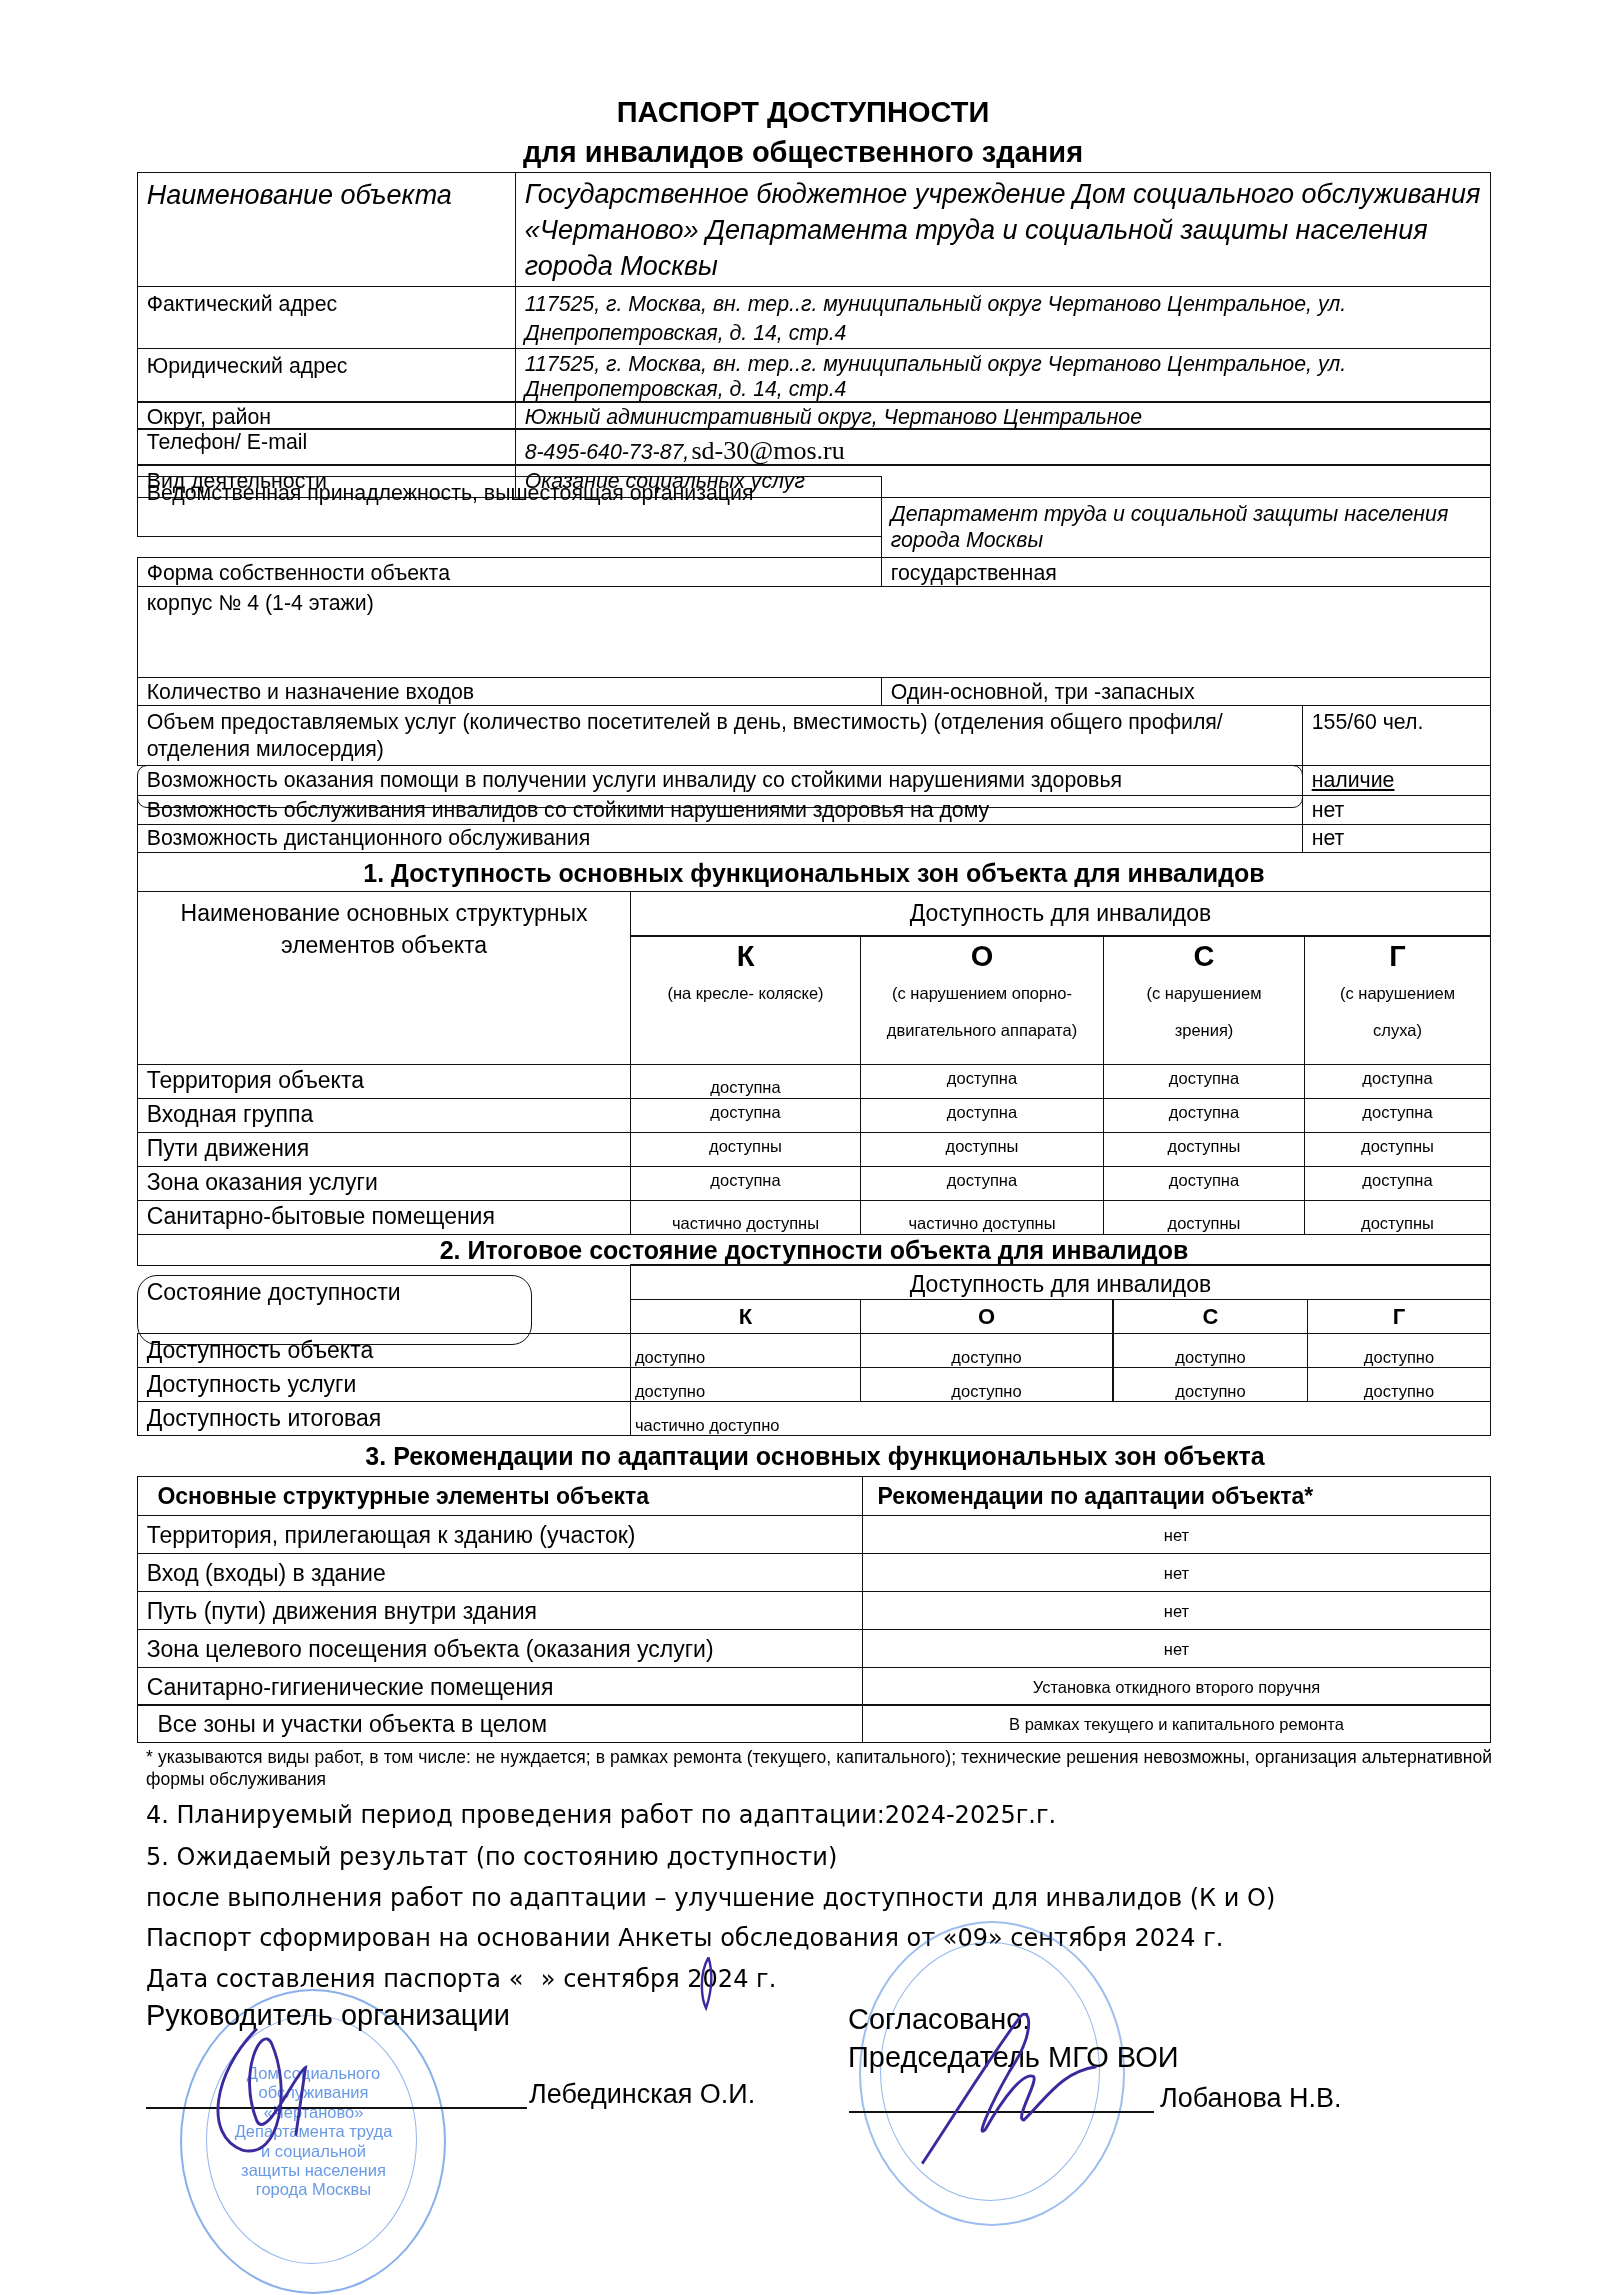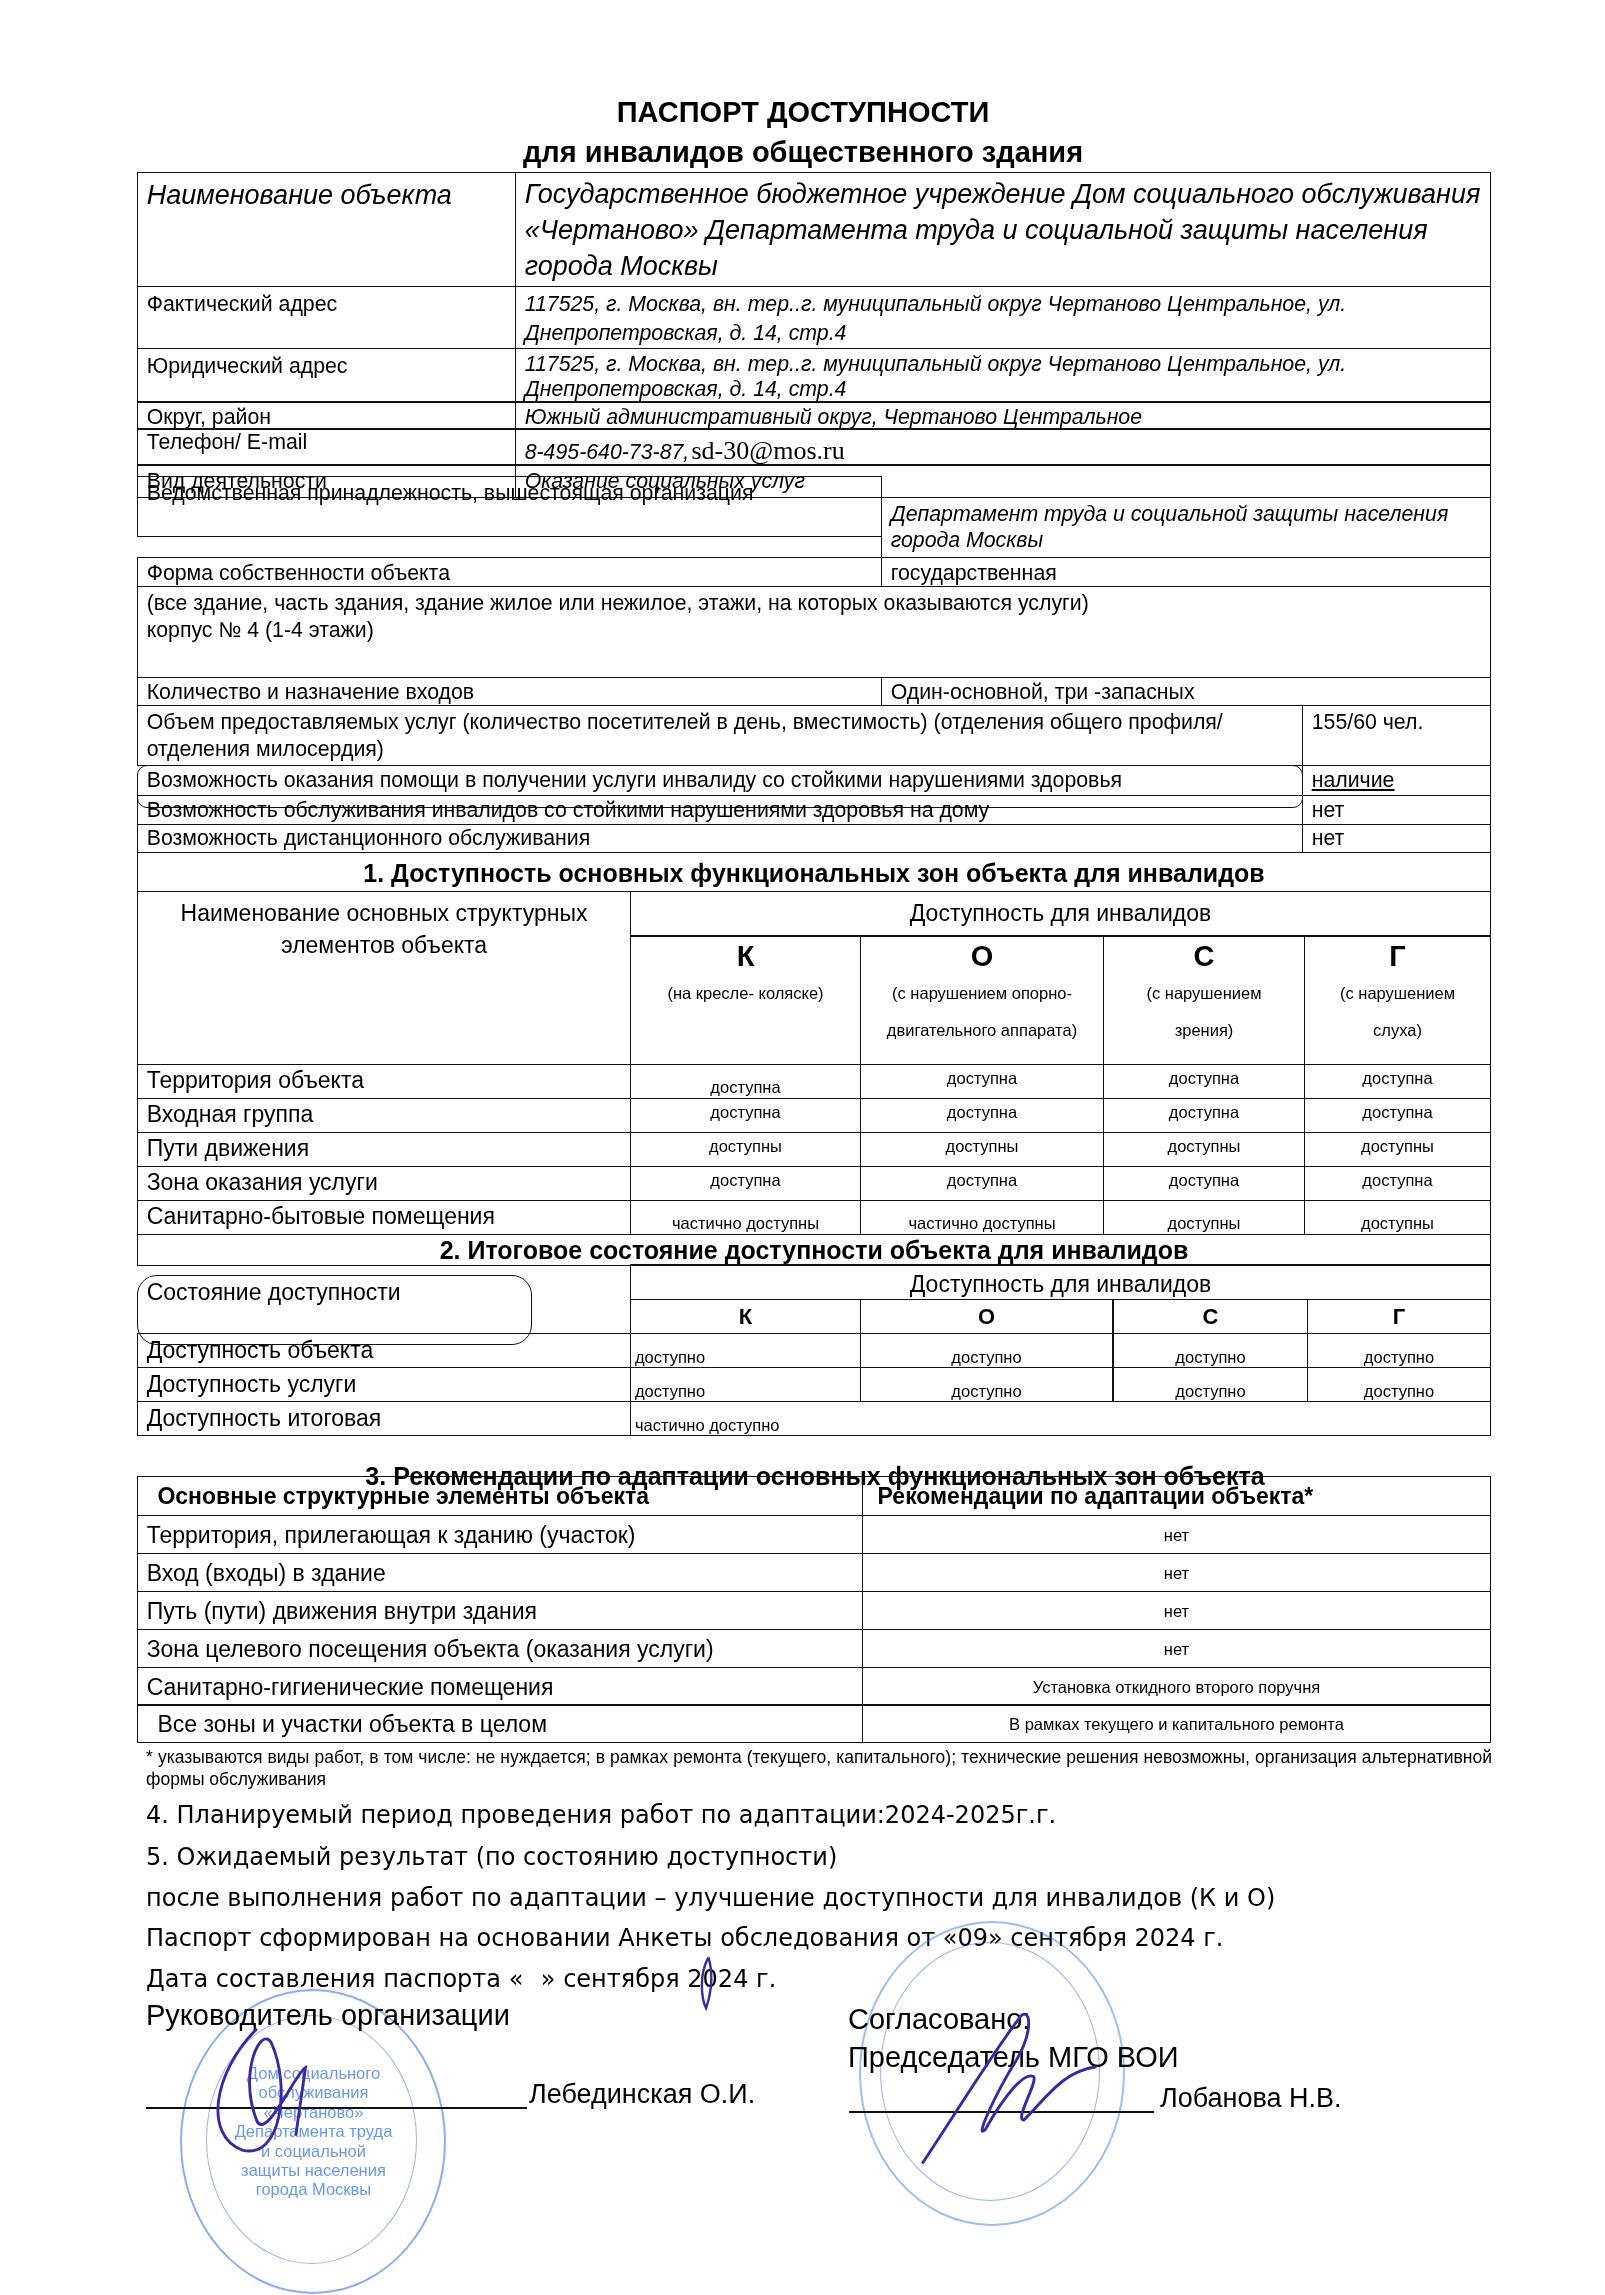--- a/index.html
+++ b/index.html
@@ -55,21 +55,20 @@
   <div class="cell f44" style="left:138px;top:466px;width:379px;height:33px;line-height:25px;">Вид деятельности</div>
   <div class="cell f46i" style="left:516px;top:466px;width:976px;height:33px;line-height:25px;">Оказание социальных услуг</div>
 
   <div class="cell f44" style="left:138px;top:477px;width:745px;height:61px;line-height:27px;">Ведомственная принадлежность, вышестоящая организация</div>
   <div class="cell f46i" style="left:882px;top:498px;width:610px;height:61px;line-height:26px;">Департамент труда и социальной защиты населения города Москвы</div>
 
   <div class="cell f44" style="left:138px;top:558px;width:745px;height:30px;line-height:24px;">Форма собственности объекта</div>
   <div class="cell f44" style="left:882px;top:558px;width:610px;height:30px;line-height:24px;">государственная</div>
 
   <div class="cell f44" style="left:138px;top:587px;width:1354px;height:92px;line-height:27px;">
-    <div>(все здание, часть здания, здание жилое или нежилое, этажи, на которых оказываются услуги)</div>
     <div>корпус № 4 (1-4 этажи)</div>
   </div>
 
   <div class="cell f44" style="left:138px;top:678px;width:745px;height:29px;line-height:22px;">Количество и назначение входов</div>
   <div class="cell f44" style="left:882px;top:678px;width:610px;height:29px;line-height:22px;">Один-основной, три -запасных</div>
 
   <div class="cell f44" style="left:138px;top:706px;width:1166px;height:61px;line-height:27px;">Объем предоставляемых услуг (количество посетителей в день, вместимость) (отделения общего профиля/ отделения милосердия)</div>
   <div class="cell f44" style="left:1303px;top:706px;width:189px;height:61px;line-height:27px;">155/60 чел.</div>
 
   <div class="cell f44" style="left:138px;top:766px;width:1166px;height:43px;line-height:23px;border-radius:10px;">Возможность оказания помощи в получении услуги инвалиду со стойкими нарушениями здоровья</div>
@@ -156,21 +155,21 @@
   <div class="cell f48" style="left:138px;top:1368px;width:494px;height:35px;line-height:27px;">Доступность услуги</div>
   <div class="cell f34" style="left:631px;top:1368px;width:231px;height:35px;padding:12.6px 3.9px 0;">доступно</div>
   <div class="cell f34 center" style="left:861px;top:1368px;width:253px;height:35px;padding-top:12.6px;">доступно</div>
   <div class="cell f34 center" style="left:1114px;top:1368px;width:195px;height:35px;padding-top:12.6px;">доступно</div>
   <div class="cell f34 center" style="left:1308px;top:1368px;width:184px;height:35px;padding-top:12.6px;">доступно</div>
 
   <div class="cell f48" style="left:138px;top:1402px;width:494px;height:35px;line-height:27px;">Доступность  итоговая</div>
   <div class="cell f34" style="left:631px;top:1402px;width:861px;height:35px;padding:12.6px 3.9px 0;">частично доступно</div>
 </div>
 
-<div class="abs sec" style="left:138px;top:1442px;width:1354px;margin-top:20px;">3. Рекомендации по адаптации основных функциональных зон объекта</div>
+<div class="abs sec" style="left:138px;top:1442px;width:1354px;">3. Рекомендации по адаптации основных функциональных зон объекта</div>
 <div>
   <div class="cell f48 bold" style="left:138px;top:1477px;width:726px;height:40px;line-height:32px;padding-left:19.4px;">Основные структурные элементы объекта</div>
   <div class="cell f48 bold" style="left:863px;top:1477px;width:629px;height:40px;line-height:32px;padding-left:14.6px;">Рекомендации по адаптации объекта*</div>
 
   <div class="cell f48" style="left:138px;top:1516px;width:726px;height:39px;line-height:32px;">Территория, прилегающая к зданию (участок)</div>
   <div class="cell f34 center" style="left:863px;top:1516px;width:629px;height:39px;line-height:32px;">нет</div>
 
   <div class="cell f48" style="left:138px;top:1554px;width:726px;height:39px;line-height:32px;">Вход (входы) в здание</div>
   <div class="cell f34 center" style="left:863px;top:1554px;width:629px;height:39px;line-height:32px;">нет</div>
 

